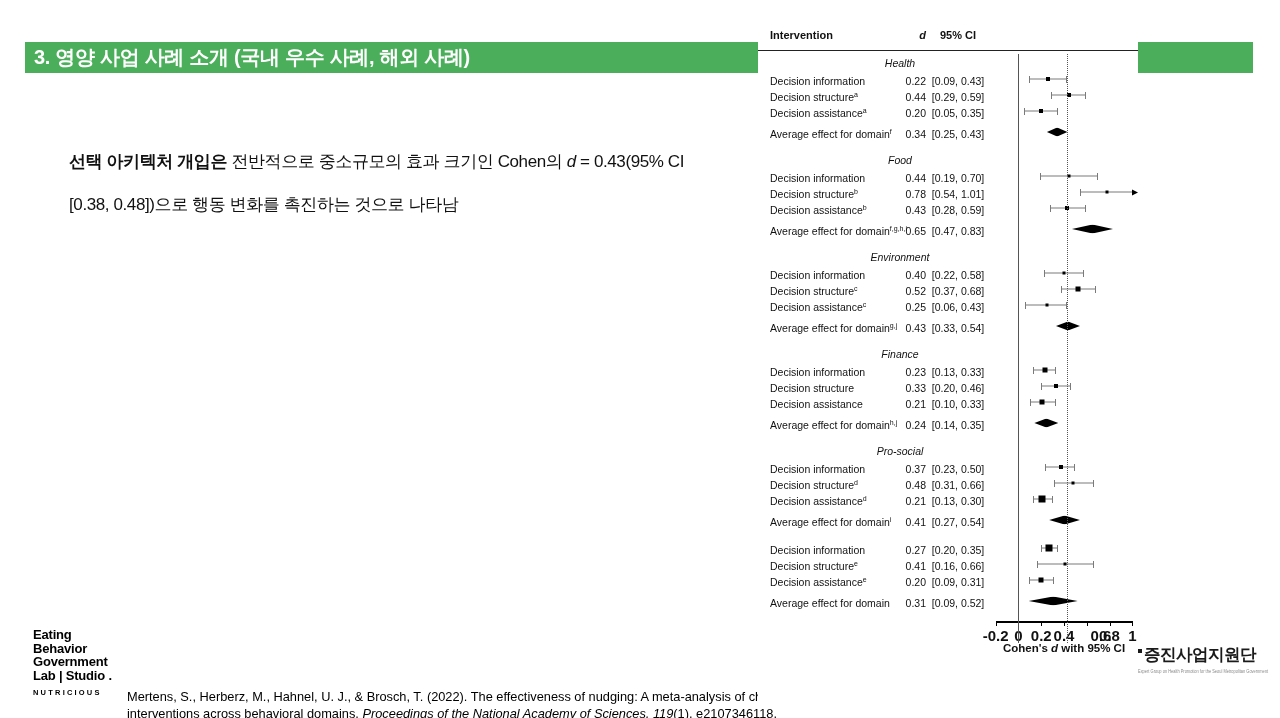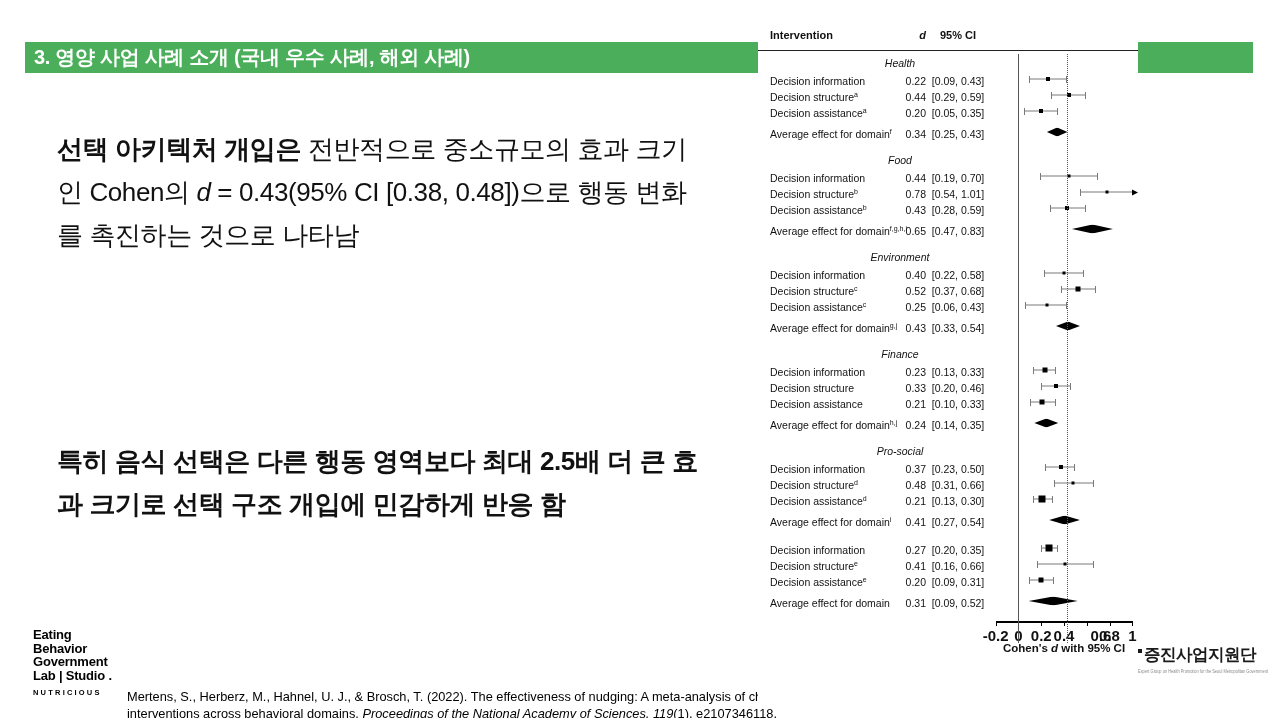--- a/index.html
+++ b/index.html
@@ -5,21 +5,21 @@
   html,body{margin:0;padding:0;background:#e8e8e8;}
   .slide{position:relative;width:1280px;height:718px;background:#ffffff;overflow:hidden;
          font-family:"Liberation Sans","DejaVu Sans",sans-serif;color:#111;}
 
   
   .title-bar{position:absolute;left:25px;top:42px;width:1228px;height:31px;
              background:#4bae5a;z-index:1;display:flex;align-items:center;}
   .title-text{color:#ffffff;font-weight:bold;font-size:20px;padding-left:9px;letter-spacing:-0.3px;white-space:nowrap;}
 
   
-  .para{position:absolute;left:57px;width:650px;font-size:26px;line-height:43px;letter-spacing:-0.4px;margin:0;}
+  .para{position:absolute;left:57px;width:650px;font-size:17px;line-height:43px;letter-spacing:-0.4px;margin:12px;}
   .p1{top:128px;}
   .p2{top:288px;}
   .p3{top:440px;font-weight:bold;}
   .para b{font-weight:bold;}
   .para u{text-decoration:underline;text-underline-offset:5px;text-decoration-thickness:1.5px;}
 
   
   .chart-panel{position:absolute;left:758px;top:0;width:380px;height:696px;background:#ffffff;z-index:2;
                font-size:10.5px;color:#111;margin-top:13px;}
   .fp-header{display:flex;margin-top:16px;height:21px;align-items:flex-start;
@@ -67,21 +67,20 @@
 
 <div class="slide">
 
   <div class="title-bar">
     <span class="title-text">3. 영양 사업 사례 소개 (국내 우수 사례, 해외 사례)</span>
   </div>
 
   <p class="para p1"><b>선택 아키텍처 개입은 </b><span>전반적으로 중소규모의 효과 크기인 Cohen의 </span><i>d</i><span> = 0.43(95% CI [0.38, 0.48])으로 행동 변화를 촉진하는 것으로 나타남</span></p>
 
 
-  <p class="para p3">특히 음식 선택은 다른 행동 영역보다 최대 2.5배 더 큰 효과 크기로 선택 구조 개입에 민감하게 반응 함</p>
 
   <div class="chart-panel">
     <div class="fp-header">
       <span class="fp-label">Intervention</span>
       <span class="fp-d"><i>d</i></span>
       <span class="fp-ci">95% CI</span>
       <span class="fp-plot"></span>
     </div>
     <div class="fp-body" id="fp-body">
         <div class="fp-group">

